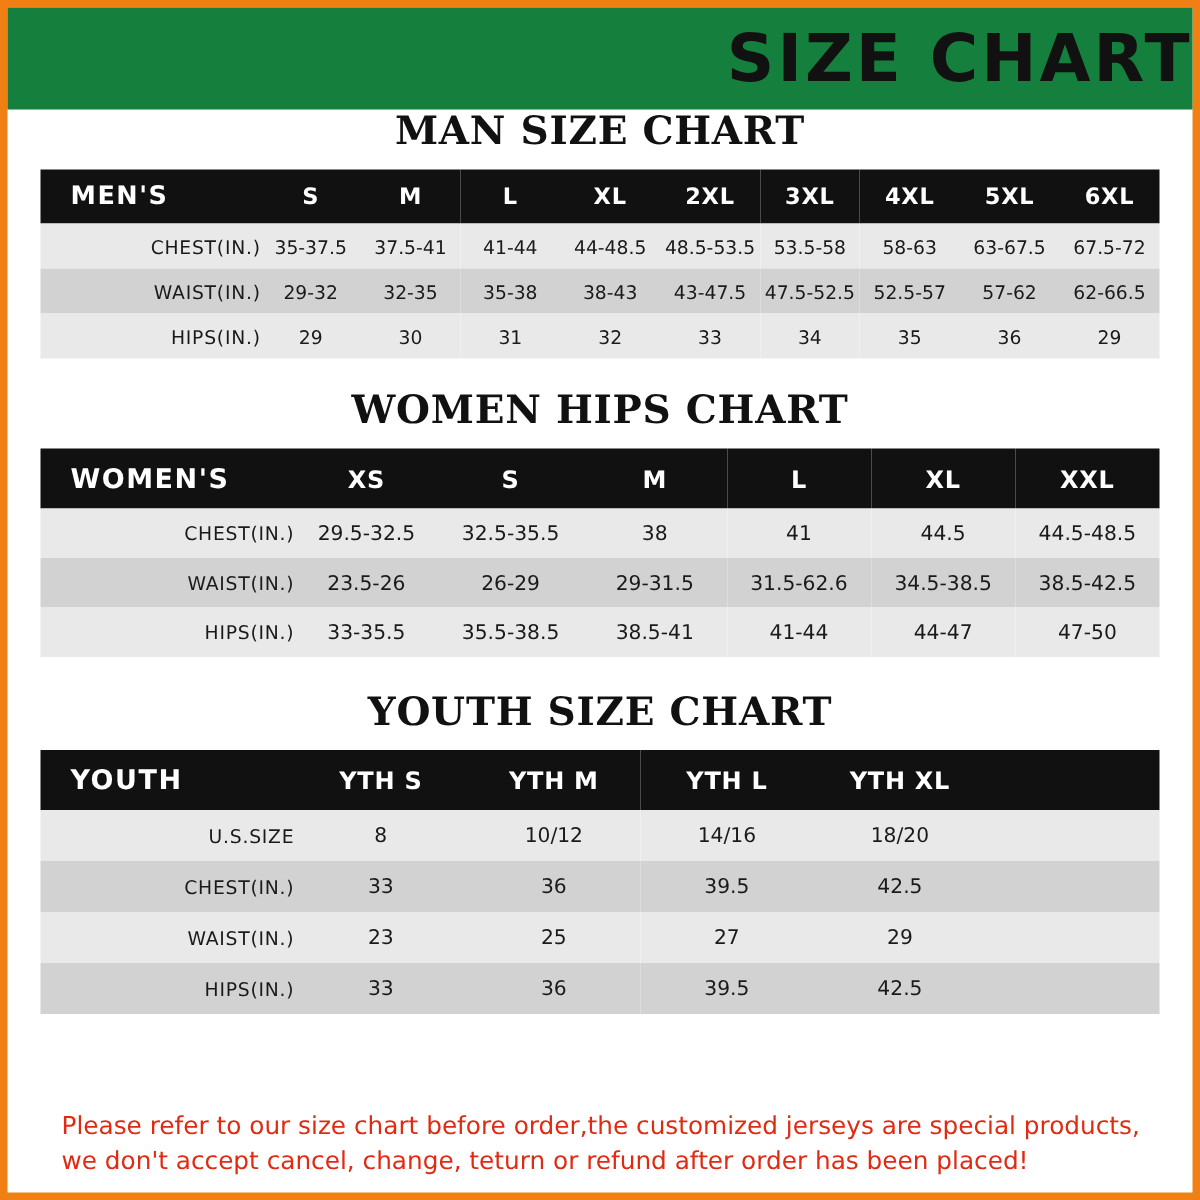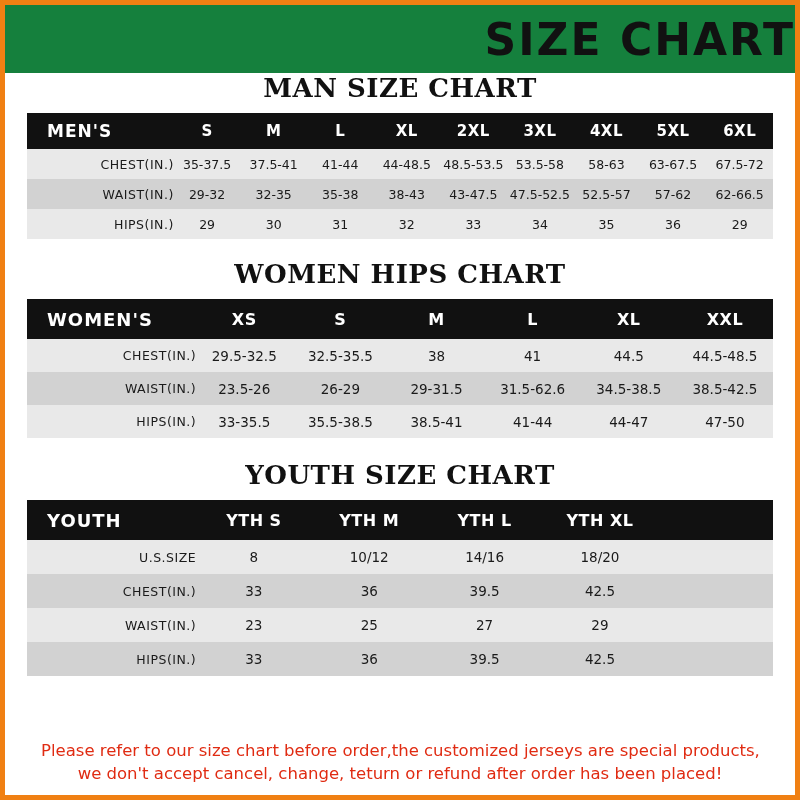--- a/index.html
+++ b/index.html
@@ -102,21 +102,21 @@
   table.women-table th, table.women-table td { font-size: 13.5px; height: 33px;}
   table.women-table thead th { font-size: 16px; height: 40px;}
   table.women-table thead th.corner { font-size: 18px;}
   table.youth-table th, table.youth-table td { font-size: 13.5px; height: 34px;}
   table.youth-table thead th { font-size: 16px; height: 40px;}
   table.youth-table thead th.corner { font-size: 18px;}
 
   .footer-note {
     margin-top: auto;
     padding: 12px 14px 10px 14px;
-    text-align: center;
+    text-align: left;
     color: #e02b12;
     font-family: "DejaVu Sans", sans-serif;
     font-size: 16.5px;
     line-height: 1.35;
   }
   .footer-note div { white-space: nowrap; }
 </style>
 </head>
 <body>
 

